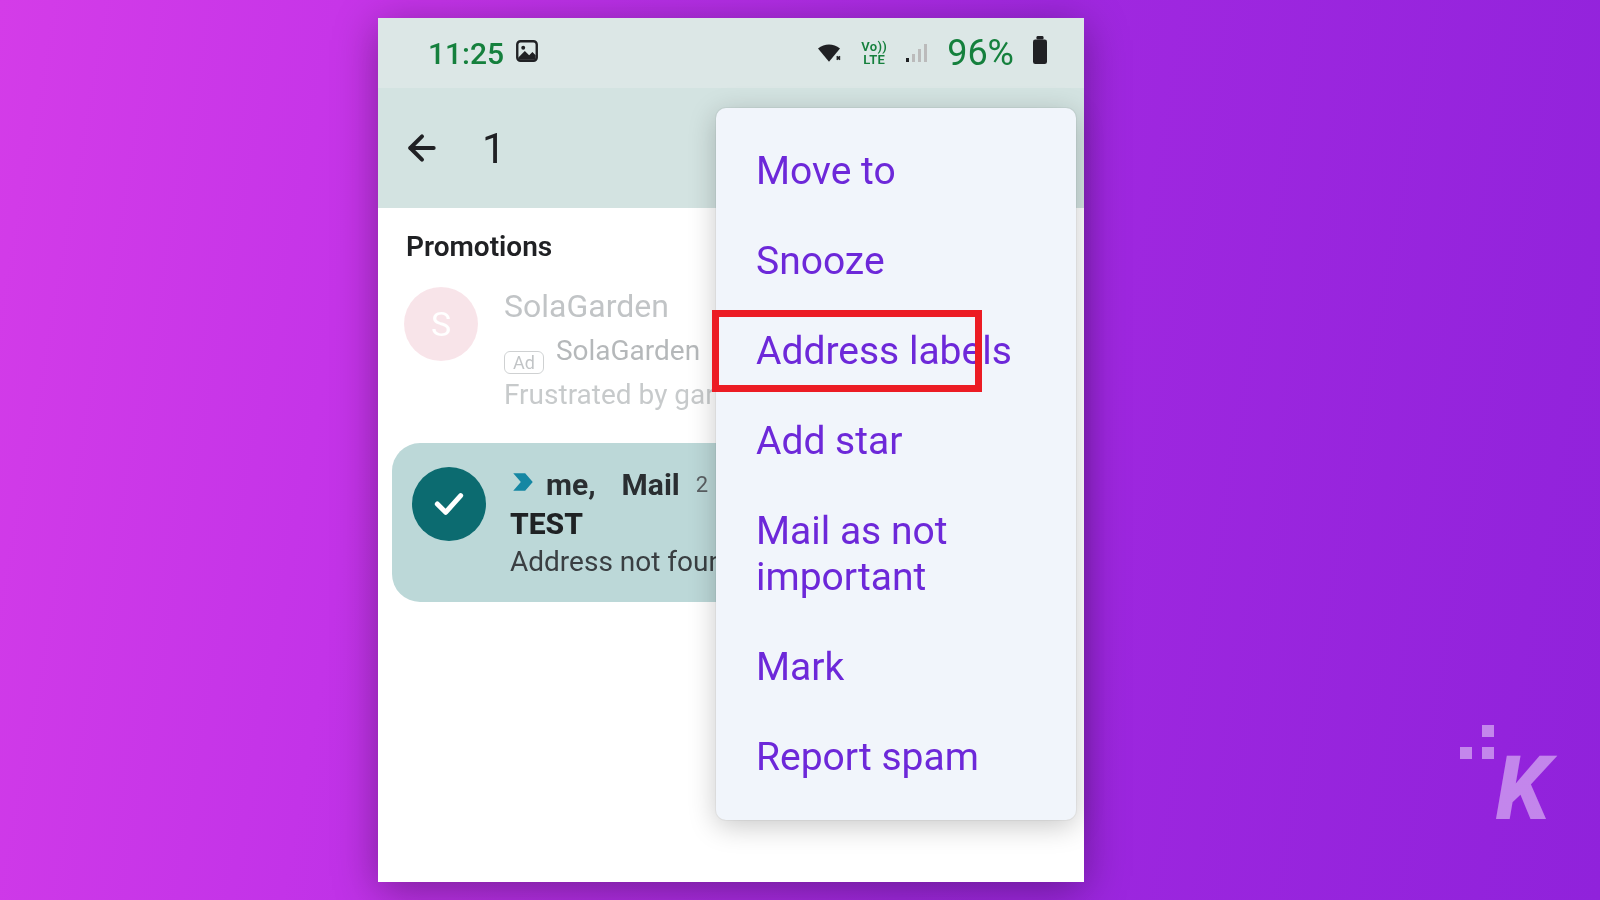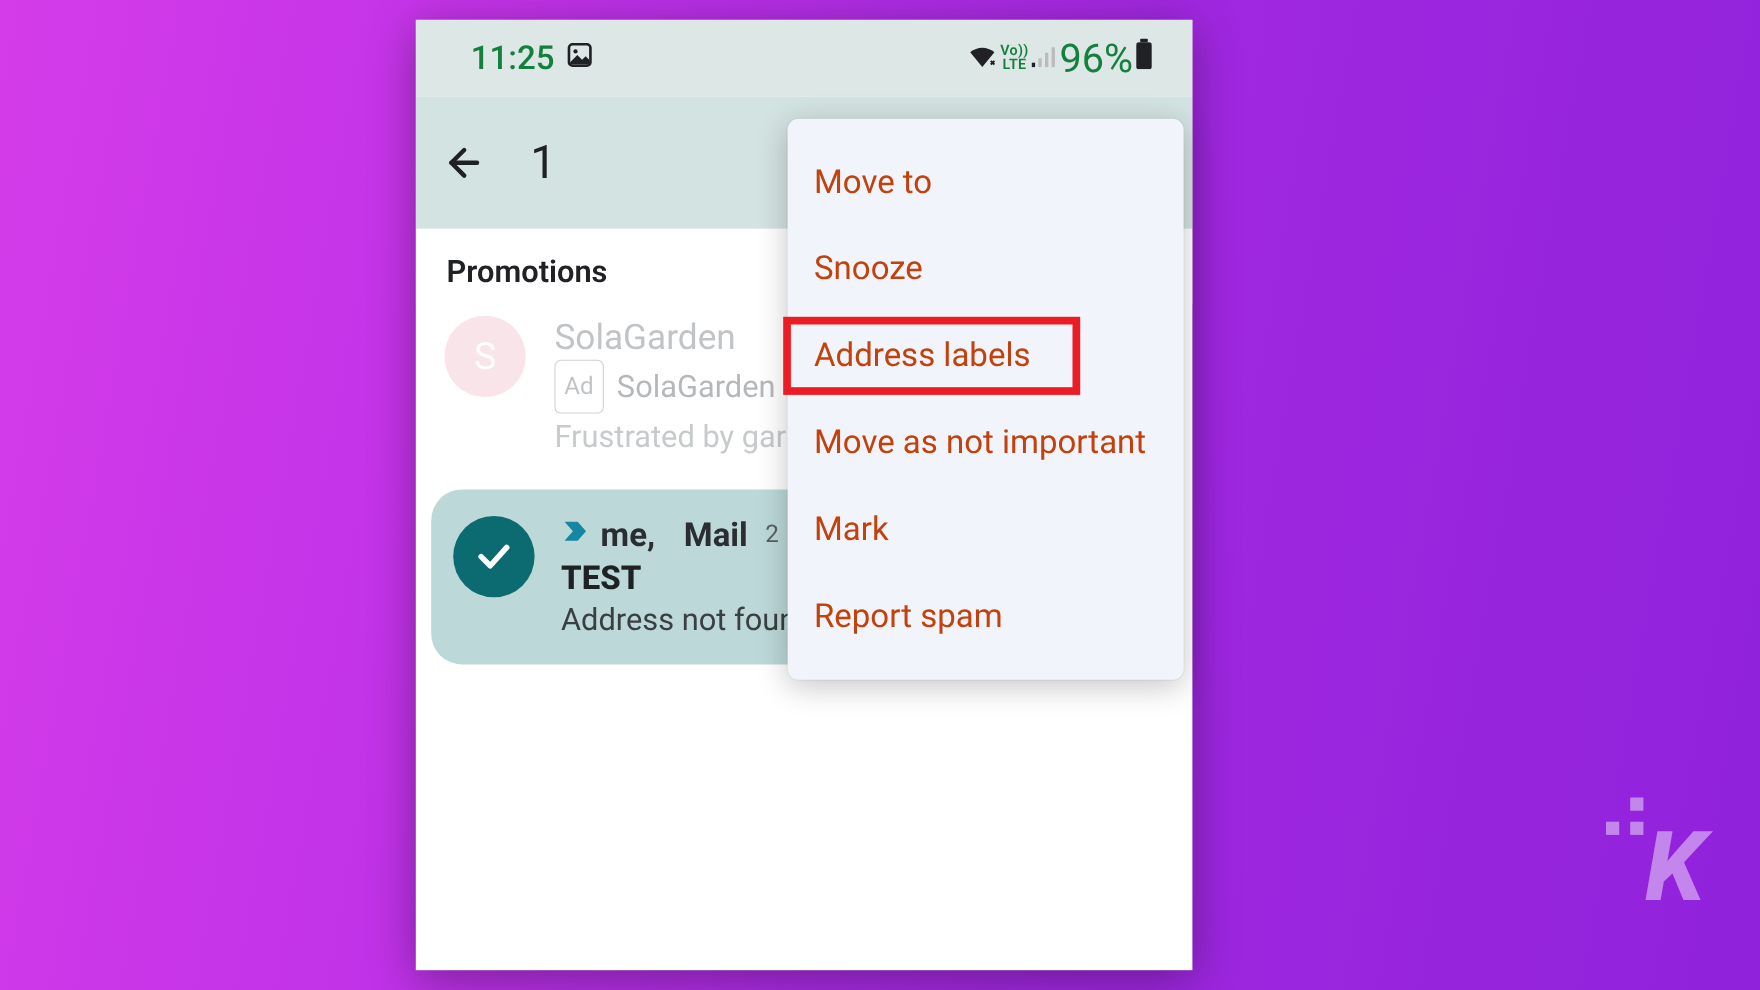--- a/index.html
+++ b/index.html
@@ -20,21 +20,21 @@
   overflow: hidden;
 }
 .statusbar {
   height: 70px;
   background: #dce7e6;
   display: flex; align-items: center;
   padding: 0 36px 0 50px;
   font-size: 30px; font-weight: 500; color: #15803d;
 }
 .statusbar .spacer { flex: 1; }
-.statusbar .status-icons { display: flex; align-items: center; gap: 2px; }
+.statusbar .status-icons { display: flex; align-items: center; gap: 18px; }
 .status-icons svg, .status-icons .txt { color: #202124; }
 .volte { font-size: 13px; line-height: 1; font-weight: 600; letter-spacing: 0.3px; }
 .battery-pct { font-size: 36px; font-weight: 400; }
 
 .appbar {
   height: 120px;
   background: #d3e3e1;
   display: flex; align-items: center;
   padding: 0 20px;
   gap: 36px;
@@ -58,21 +58,21 @@
   width: 74px; height: 74px; border-radius: 50%;
   background: #f4cfd8;
   display: flex; align-items: center; justify-content: center;
   color: #fff; font-size: 34px; font-weight: 400;
 }
 .promo-text { flex: 1; color: #7a7f83; }
 .promo-sender { font-size: 32px; color: #8f9498; }
 .promo-line2 { display: flex; align-items: center; gap: 12px; font-size: 28px; margin-top: 2px; }
 .ad-badge {
   border: 1.5px solid #a8adaf; border-radius: 6px;
-  padding: 11px 8px; font-size: 22px; color: #8f9498;
+  padding: 0 8px; font-size: 18px; color: #8f9498; margin-top: 24px;
 }
 .promo-body { font-size: 28px; color: #9a9fa2; margin-top: 4px; }
 
 .email-item {
   margin: 14px 14px;
   background: #bcd8d8;
   border-radius: 28px;
   display: flex; align-items: flex-start;
   padding: 24px 20px;
   gap: 24px;
@@ -94,23 +94,23 @@
 .menu {
   position: absolute;
   left: 716px; top: 108px;
   width: 360px;
   background: #f1f5fb;
   border-radius: 10px;
   box-shadow: 0 6px 28px rgba(0,0,0,0.22), 0 0 0 1px rgba(0,0,0,0.04);
   padding: 18px 0;
 }
 .menu-item {
-  padding: 22px 24px;
-  font-size: 30px;
-  color: #c2410c;
+  padding: 22px 40px;
+  font-size: 39px;
+  color: #6d28d9;
   position: relative;
 }
 .highlight-box {
   position: absolute;
   left: -4px; right: 94px; top: 4px; bottom: 4px;
   border: 7px solid #ec1c24;
   pointer-events: none;
 }
 
 .watermark {
@@ -218,21 +218,22 @@
 
 </div>
 
 <div class="menu">
   <div class="menu-item">Move to</div>
   <div class="menu-item">Snooze</div>
   <div class="menu-item">
     <span>Address labels</span>
     <span class="highlight-box"></span>
   </div>
-  <div class="menu-item">Move as not important</div>
+  <div class="menu-item">Add star</div>
+  <div class="menu-item">Mail as not important</div>
   <div class="menu-item">Mark</div>
   <div class="menu-item">Report spam</div>
 </div>
 
 <div class="watermark">
   <div class="dots">
       <span></span>
       <span></span>
       <span></span>
       <span></span>

